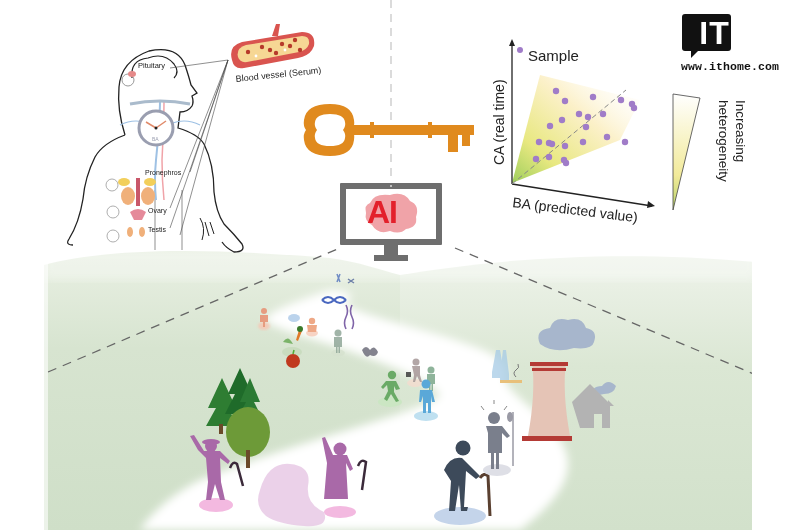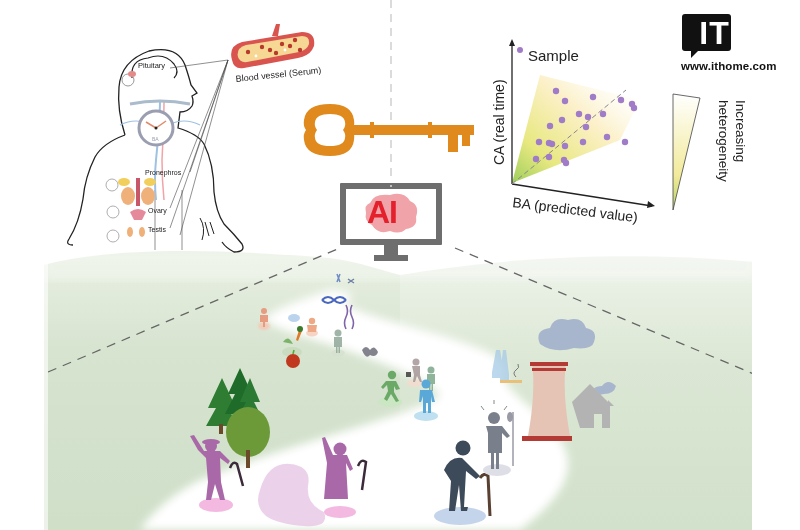--- a/index.html
+++ b/index.html
@@ -1,19 +1,19 @@
 <!DOCTYPE html>
 <html><head>
 <meta charset="utf-8">
 <style>
   html,body{margin:0;padding:0;background:#fff;}
   body{width:800px;height:530px;position:relative;overflow:hidden;font-family:"Liberation Sans",sans-serif;}
   .abs{position:absolute;}
   svg text{font-family:"Liberation Sans",sans-serif;}
-  .wm-url{font-family:Liberation Sans, sans-serif;font-weight:bold;font-size:11.5px;color:#111;letter-spacing:0.1px;}
+  .wm-url{font-family:Liberation Mono, monospace;font-weight:bold;font-size:11.5px;color:#111;letter-spacing:0.1px;}
 </style>
 </head>
 <body>
 
 <svg class="abs" style="left:0;top:0" width="800" height="530" viewBox="0 0 800 530">
   <defs>
     <linearGradient id="hillL" x1="0" y1="0" x2="0" y2="1">
       <stop offset="0" stop-color="#e9f0e3"></stop>
       <stop offset="0.35" stop-color="#d7e4d0"></stop>
       <stop offset="1" stop-color="#cfdfc8"></stop>

